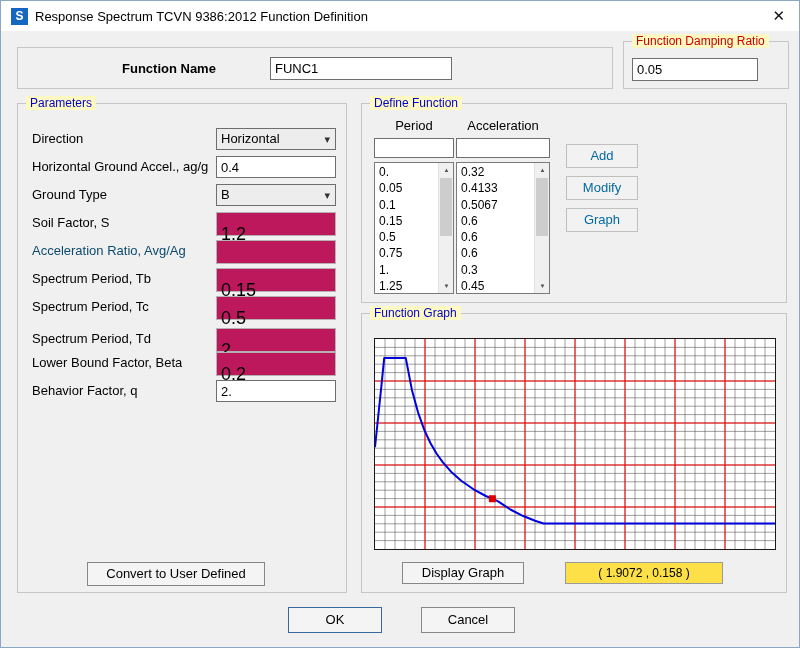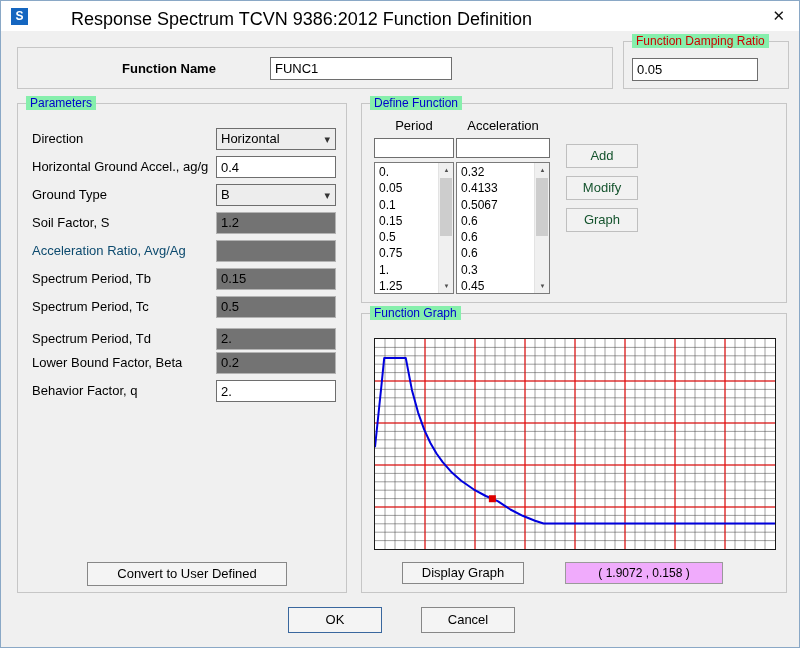--- a/index.html
+++ b/index.html
@@ -8,70 +8,70 @@
     position:relative; width:800px; height:648px;
     background:#f0f0f0; border:1px solid #8aa8c6; overflow:hidden;
     font-family:"Liberation Sans", sans-serif; color:#000;
   }
   .titlebar { position:absolute; left:0; top:0; right:0; height:30px; background:#ffffff; }
   .app-icon {
     position:absolute; left:10px; top:7px; width:17px; height:17px;
     background:#1566c0; color:#fff; font-weight:bold; font-size:12px;
     text-align:center; line-height:17px;
   }
-  .title-text { position:absolute; left:34px; top:8px; font-size:18px; white-space:nowrap;margin-left:36px; }
+  .title-text { position:absolute; left:34px; top:8px; font-size:13px; white-space:nowrap; }
   .close-btn { position:absolute; right:14px; top:6px; font-size:15px; color:#111; cursor:pointer; }
 
   .group { position:absolute; border:1px solid #c6c6c6; }
   .group-label {
-    position:absolute; top:-8px; left:8px; padding:0 4px; background:#86efac;
+    position:absolute; top:-8px; left:8px; padding:0 4px; background:#fef9c3;
     font-size:12px; color:#0000cc; white-space:nowrap;
   }
   .group-label.red { color:#cc0000; }
 
   .edit {
     position:absolute; background:#fff; border:1px solid #6e6e6e;
     font-family:"Liberation Sans", sans-serif; font-size:13px; padding:0 4px; height:23px;
   }
   .readonly {
-    position:absolute; background:#737373; border:1px solid #b3b3b3;
-    font-size:13px; padding:0 4px; height:22px; line-height:20px;
+    position:absolute; background:#be185d; border:1px solid #b3b3b3;
+    font-size:18px; padding:11px 4px; height:22px; line-height:20px;
   }
   .combo {
     position:absolute; background:#ededed; border:1px solid #6e6e6e;
     font-size:13px; height:22px; line-height:20px; padding:0 4px; cursor:default;
   }
   .combo-arrow { position:absolute; right:5px; top:0; font-size:11px; color:#333; }
 
   .btn {
     position:absolute; background:#f4f4f4; border:1px solid #878787;
     font-family:"Liberation Sans", sans-serif; font-size:13px; text-align:center; cursor:pointer;
   }
-  .btn.disabled { color:#14532d; border-color:#bfbfbf; background:#f2f2f2; cursor:default; }
+  .btn.disabled { color:#0369a1; border-color:#bfbfbf; background:#f2f2f2; cursor:default; }
   .btn.default { border-color:#39679e; }
 
   .p-label { position:absolute; left:14px; font-size:13px; line-height:22px; white-space:nowrap; }
   .p-label.dim { color:#0c4a6e; }
   .param-row { position:absolute; left:0; width:100%; height:22px; }
   .param-row .ctrl { left:198px; width:120px; }
 
   .col-header { position:absolute; font-size:13px; text-align:center; white-space:nowrap; }
 
   .list { position:absolute; background:#fff; border:1px solid #7a7a7a; overflow:hidden; }
   .list-rows { position:absolute; left:0; top:1px; right:16px; bottom:0; }
   .list-row { height:16.3px; line-height:16.3px; font-size:12px; padding-left:4px; white-space:nowrap; }
   .scrollbar { position:absolute; right:0; top:0; bottom:0; width:15px; background:#f0f0f0; border-left:1px solid #e3e3e3; }
   .sb-btn { position:absolute; left:0; width:15px; height:14px; font-size:6px; text-align:center; line-height:14px; color:#4f4f4f; }
   .sb-btn.up { top:0; }
   .sb-btn.down { bottom:0; }
   .sb-thumb { position:absolute; left:1px; right:1px; top:15px; height:58px; background:#cdcdcd; }
 
   .plot { position:absolute; background:#fff; border:1px solid #1a1a1a; }
   .coord-box {
-    position:absolute; background:#f0abfc; border:1px solid #9a9a9a;
+    position:absolute; background:#fde047; border:1px solid #9a9a9a;
     font-size:12px; text-align:center; line-height:20px; white-space:nowrap;
   }
 </style>
 </head>
 <body>
 
 <div class="dialog">
 
   <div class="titlebar">
     <div class="app-icon">S</div>
@@ -141,21 +141,21 @@
     <div class="param-row" style="top:248px;">
       <div class="p-label">Lower Bound Factor, Beta</div>
       <div class="readonly ctrl">0.2</div>
     </div>
 
     <div class="param-row" style="top:276px;">
       <div class="p-label">Behavior Factor, q</div>
       <input class="edit ctrl" style="position: absolute; height: 22px;" value="2.">
     </div>
 
-    <div class="btn" style="left:69px; top:458px; width:200px; height:24px; line-height:22px;">Convert to User Defined</div>
+    <div class="btn" style="left:69px; top:458px; width:178px; height:24px; line-height:22px;">Convert to User Defined</div>
   </div>
 
   <div class="group" style="left:360px; top:102px; width:426px; height:200px;">
     <div class="group-label">Define Function</div>
 
     <div class="col-header" style="left:12px; top:14px; width:80px;">Period</div>
     <div class="col-header" style="left:94px; top:14px; width:94px;">Acceleration</div>
 
     <input class="edit" style="left: 12px; top: 34px; width: 80px; height: 20px; font-size: 12px;" value="">
     <input class="edit" style="left: 94px; top: 34px; width: 94px; height: 20px; font-size: 12px;" value="">

